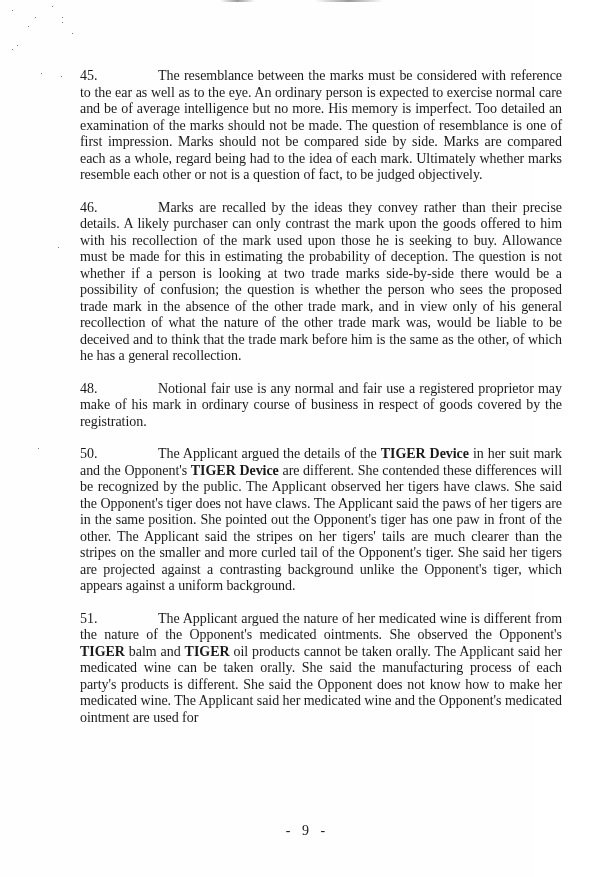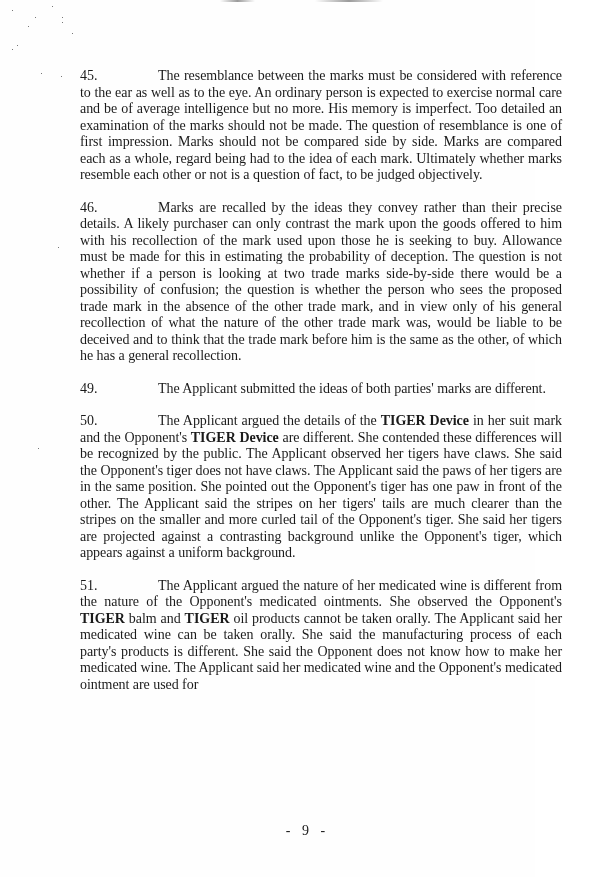--- a/index.html
+++ b/index.html
@@ -88,22 +88,22 @@
     <span class="speck" style="left:38px;top:448px;"></span>
   </div>
 
   <div class="content">
 
     <p class="para"><span class="num">45.</span><span>The resemblance between the marks must be considered with reference to the ear as well as to the eye.  An ordinary person is expected to exercise normal care and be of average intelligence but no more.  His memory is imperfect.  Too detailed an examination of the marks should not be made.  The question of resemblance is one of first impression.  Marks should not be compared side by side.  Marks are compared each as a whole, regard being had to the idea of each mark.  Ultimately whether marks resemble each other or not is a question of fact, to be judged objectively.</span></p>
 
     <p class="para"><span class="num">46.</span><span>Marks are recalled by the ideas they convey rather than their precise details. A likely purchaser can only contrast the mark upon the goods offered to him with his recollection of the mark used upon those he is seeking to buy.  Allowance must be made for this in estimating the probability of deception.  The question is not whether if a person is looking at two trade marks side-by-side there would be a possibility of confusion; the question is whether the person who sees the proposed trade mark in the absence of the other trade mark, and in view only of his general recollection of what the nature of the other trade mark was, would be liable to be deceived and to think that the trade mark before him is the same as the other, of which he has a general recollection.</span></p>
 
 
+    <p class="para"><span class="num">48.</span><span>Notional fair use is any normal and fair use a registered proprietor may make of his mark in ordinary course of business in respect of goods covered by the registration.</span></p>
 
-    <p class="para"><span class="num">49.</span><span>The Applicant submitted the ideas of both parties' marks are different.</span></p>
 
     <p class="para"><span class="num">50.</span><span>The Applicant argued the details of the </span><b>TIGER Device</b><span> in her suit mark and the Opponent's </span><b>TIGER Device</b><span> are different.  She contended these differences will be recognized by the public.  The Applicant observed her tigers have claws.  She said the Opponent's tiger does not have claws.  The Applicant said the paws of her tigers are in the same position.  She pointed out the Opponent's tiger has one paw in front of the other. The Applicant said the stripes on her tigers' tails are much clearer than the stripes on the smaller and more curled tail of the Opponent's tiger.  She said her tigers are projected against a contrasting background unlike the Opponent's tiger, which  appears against a uniform background.</span></p>
 
     <p class="para"><span class="num">51.</span><span>The Applicant argued  the nature of her medicated wine is different from the nature of the Opponent's medicated ointments.  She observed the Opponent's </span><b>TIGER</b><span> balm and </span><b>TIGER</b><span> oil products cannot be taken orally.  The Applicant said her medicated wine can be taken orally.  She said the manufacturing process of each party's products is different.  She said the Opponent does not know how to make her medicated wine.  The Applicant said her medicated wine and the Opponent's medicated ointment are used for</span></p>
 
   </div>
 
   <div class="page-number">- 9 -</div>
 </div>
 

